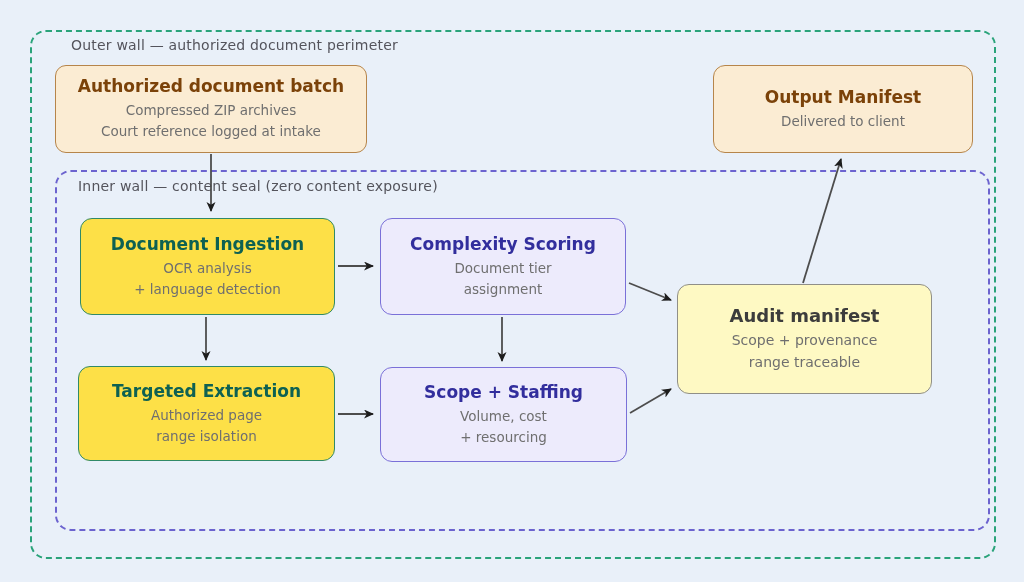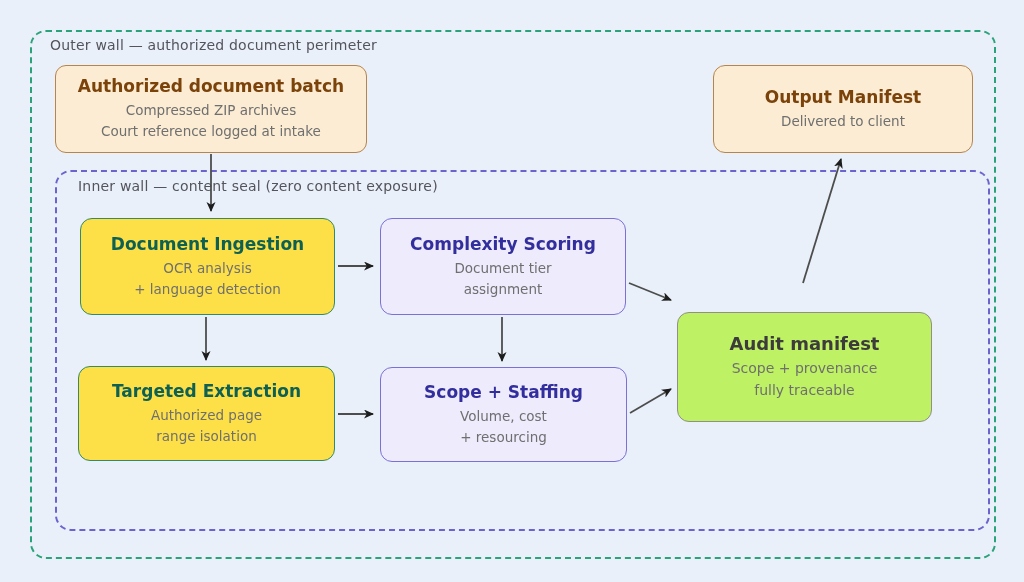--- a/index.html
+++ b/index.html
@@ -16,39 +16,39 @@
     border:2.5px dashed #2aa37a;
   }
   .inner-wall{
     left:55px;top:170px;width:931px;height:357px;
     border:2px dashed #6c63cf;
   }
   .wall-label{
     position:absolute;
     font-size:14px;color:#54545c;letter-spacing:0.2px;
   }
-  .outer-label{left:50px;top:37px;text-align:center;}
+  .outer-label{left:71px;top:37px;text-align:center;}
   .inner-label{left:78px;top:178px;}
   .node{
     position:absolute;
     border-radius:12px;
     display:flex;flex-direction:column;justify-content:center;align-items:center;
     text-align:center;
     box-sizing:border-box;
     padding:6px 8px;
   }
   .node .title{font-weight:bold;font-size:17px;margin-bottom:4px;}
   .node .sub{font-size:13.5px;color:#6f6f6f;line-height:1.55;}
   .theme-tan{background:#fbecd3;border:1.5px solid #b6854b;}
   .theme-tan .title{color:#7b4209;}
   .theme-green{background:#fde047;border:1.5px solid #318a68;}
   .theme-green .title{color:#0e6152;}
   .theme-purple{background:#edebfc;border:1.5px solid #7a70d8;align-items:center;}
   .theme-purple .title{color:#322e9d;}
-  .theme-gray{background:#bef264;border:1.5px solid #908f88;margin-top:28px;}
+  .theme-gray{background:#fef9c3;border:1.5px solid #908f88;}
   .theme-gray .title{color:#3c3c3c;font-size:18px;}
   .theme-gray .sub{font-size:14px;}
   #node-authorized-batch{left:55px;top:65px;width:312px;height:88px;border-radius:11px;}
   #node-output-manifest{left:713px;top:65px;width:260px;height:88px;}
   #node-document-ingestion{left:80px;top:218px;width:255px;height:97px;}
   #node-complexity-scoring{left:380px;top:218px;width:246px;height:97px;}
   #node-targeted-extraction{left:78px;top:366px;width:257px;height:95px;}
   #node-scope-staffing{left:380px;top:367px;width:247px;height:95px;}
   #node-audit-manifest{left:677px;top:284px;width:255px;height:110px;}
   svg.arrows{position:absolute;left:0;top:0;width:1024px;height:582px;pointer-events:none;}
@@ -113,16 +113,16 @@
 
   <div id="node-targeted-extraction" class="node theme-green">
     <div class="title">Targeted Extraction</div>
     <div class="sub">Authorized page</div>
     <div class="sub">range isolation</div>
   </div>
 
   <div id="node-audit-manifest" class="node theme-gray">
     <div class="title">Audit manifest</div>
     <div class="sub">Scope + provenance</div>
-    <div class="sub">fully traceable</div>
+    <div class="sub">range traceable</div>
   </div>
 
 </div>
 
 </body></html>

